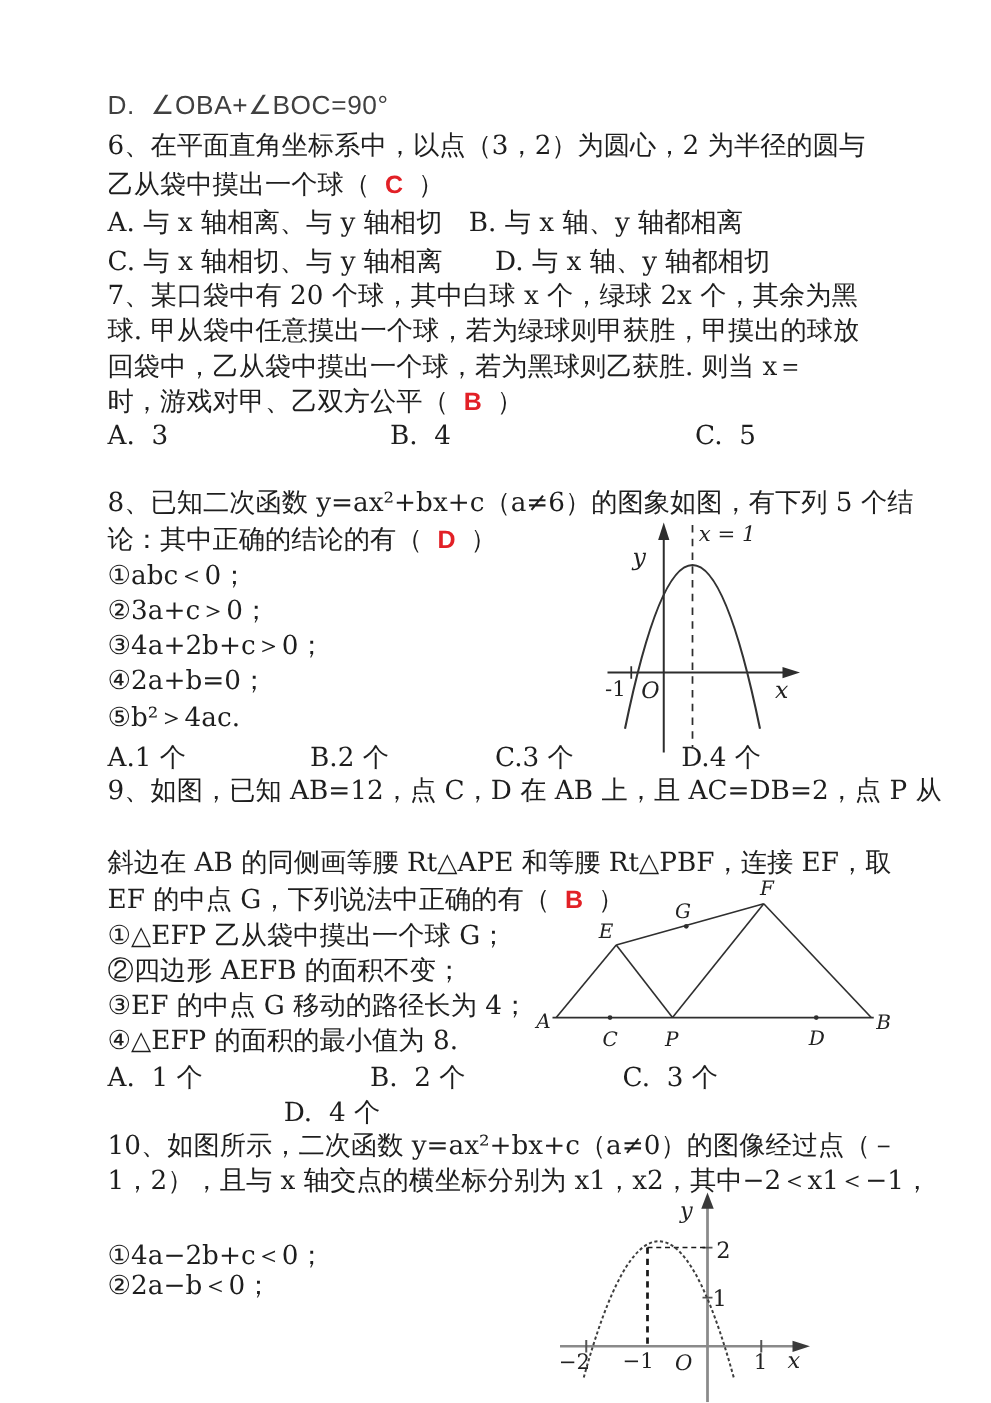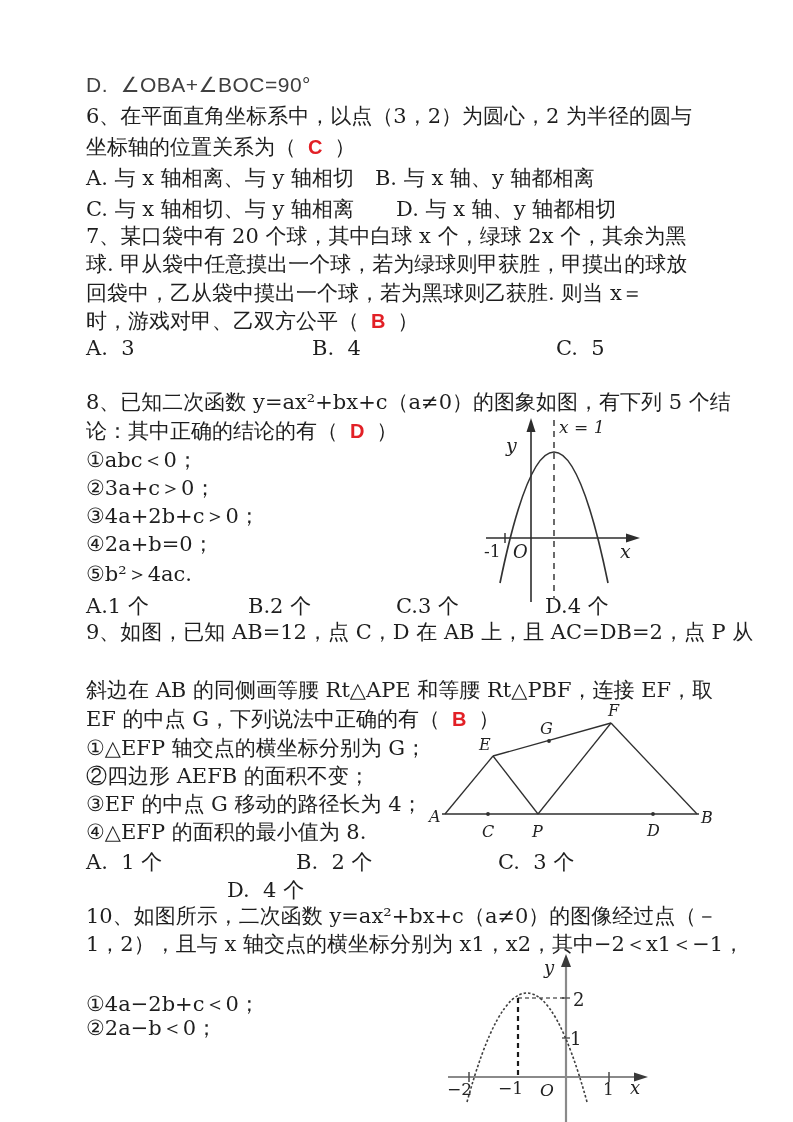--- a/index.html
+++ b/index.html
@@ -16,35 +16,35 @@
   .it{font-style:italic;}
 </style>
 </head>
 <body>
 
 <div class="page">
 
   <div class="ln latin" style="top:73px">D.  ∠OBA+∠BOC=90°</div>
 
   <div class="ln" style="top:104px">6、在平面直角坐标系中，以点（3，2）为圆心，2 为半径的圆与</div>
-  <div class="ln" style="top:135px"><span>坐标轴的位置关系为（</span><span class="ans">C</span><span>）</span></div>
+  <div class="ln" style="top:135px"><span>乙从袋中摸出一个球（</span><span class="ans">C</span><span>）</span></div>
   <div class="ln" style="top:197px">C. 与 x 轴相切、与 y 轴相离　　D. 与 x 轴、y 轴都相切</div>
   <div class="ln" style="top:166px">A. 与 x 轴相离、与 y 轴相切　B. 与 x 轴、y 轴都相离</div>
 
   <div class="ln" style="top:224px">7、某口袋中有 20 个球，其中白球 x 个，绿球 2x 个，其余为黑</div>
   <div class="ln" style="top:252px">球. 甲从袋中任意摸出一个球，若为绿球则甲获胜，甲摸出的球放</div>
   <div class="ln" style="top:281px">回袋中，乙从袋中摸出一个球，若为黑球则乙获胜. 则当 x＝</div>
   <div class="ln" style="top:309px"><span>时，游戏对甲、乙双方公平（</span><span class="ans">B</span><span>）</span></div>
   <div class="row" style="top:336px">
     <span style="left:86px">A.  3</span>
     <span style="left:312px">B.  4</span>
     <span style="left:556px">C.  5</span>
   </div>
 
-  <div class="ln" style="top:390px">8、已知二次函数 y=ax²+bx+c（a≠0）的图象如图，有下列 5 个结</div>
+  <div class="ln" style="top:390px">8、已知二次函数 y=ax²+bx+c（a≠6）的图象如图，有下列 5 个结</div>
   <div class="ln" style="top:419px"><span>论：其中正确的结论的有（</span><span class="ans">D</span><span>）</span></div>
   <div class="ln" style="top:448px">①abc＜0；</div>
   <div class="ln" style="top:476px">②3a+c＞0；</div>
   <div class="ln" style="top:504px">③4a+2b+c＞0；</div>
   <div class="ln" style="top:532px">④2a+b=0；</div>
   <div class="ln" style="top:562px">⑤b²＞4ac.</div>
   <div class="row" style="top:592px">
     <span style="left:86px">A.1 个</span>
     <span style="left:248px">B.2 个</span>
     <span style="left:396px">C.3 个</span>
@@ -62,21 +62,21 @@
     <text x="101" y="27" font-size="17" class="it">x = 1</text>
     <text x="48" y="46" font-size="19" class="it">y</text>
     <text x="162" y="152" font-size="19" class="it">x</text>
     <text x="55" y="152" font-size="18" class="it">O</text>
     <text x="26" y="151" font-size="17">-1</text>
   </svg>
 
   <div class="ln" style="top:620px">9、如图，已知 AB=12，点 C，D 在 AB 上，且 AC=DB=2，点 P 从</div>
   <div class="ln" style="top:678px">斜边在 AB 的同侧画等腰 Rt△APE 和等腰 Rt△PBF，连接 EF，取</div>
   <div class="ln" style="top:707px"><span>EF 的中点 G，下列说法中正确的有（</span><span class="ans">B</span><span>）</span></div>
-  <div class="ln" style="top:736px">①△EFP 轴交点的横坐标分别为 G；</div>
+  <div class="ln" style="top:736px">①△EFP 乙从袋中摸出一个球 G；</div>
   <div class="ln" style="top:764px">②四边形 AEFB 的面积不变；</div>
   <div class="ln" style="top:792px">③EF 的中点 G 移动的路径长为 4；</div>
   <div class="ln" style="top:820px">④△EFP 的面积的最小值为 8.</div>
   <div class="row" style="top:848px">
     <span style="left:86px">A.  1 个</span>
     <span style="left:296px">B.  2 个</span>
     <span style="left:498px">C.  3 个</span>
   </div>
   <div class="row" style="top:876px">
     <span style="left:227px">D.  4 个</span>

